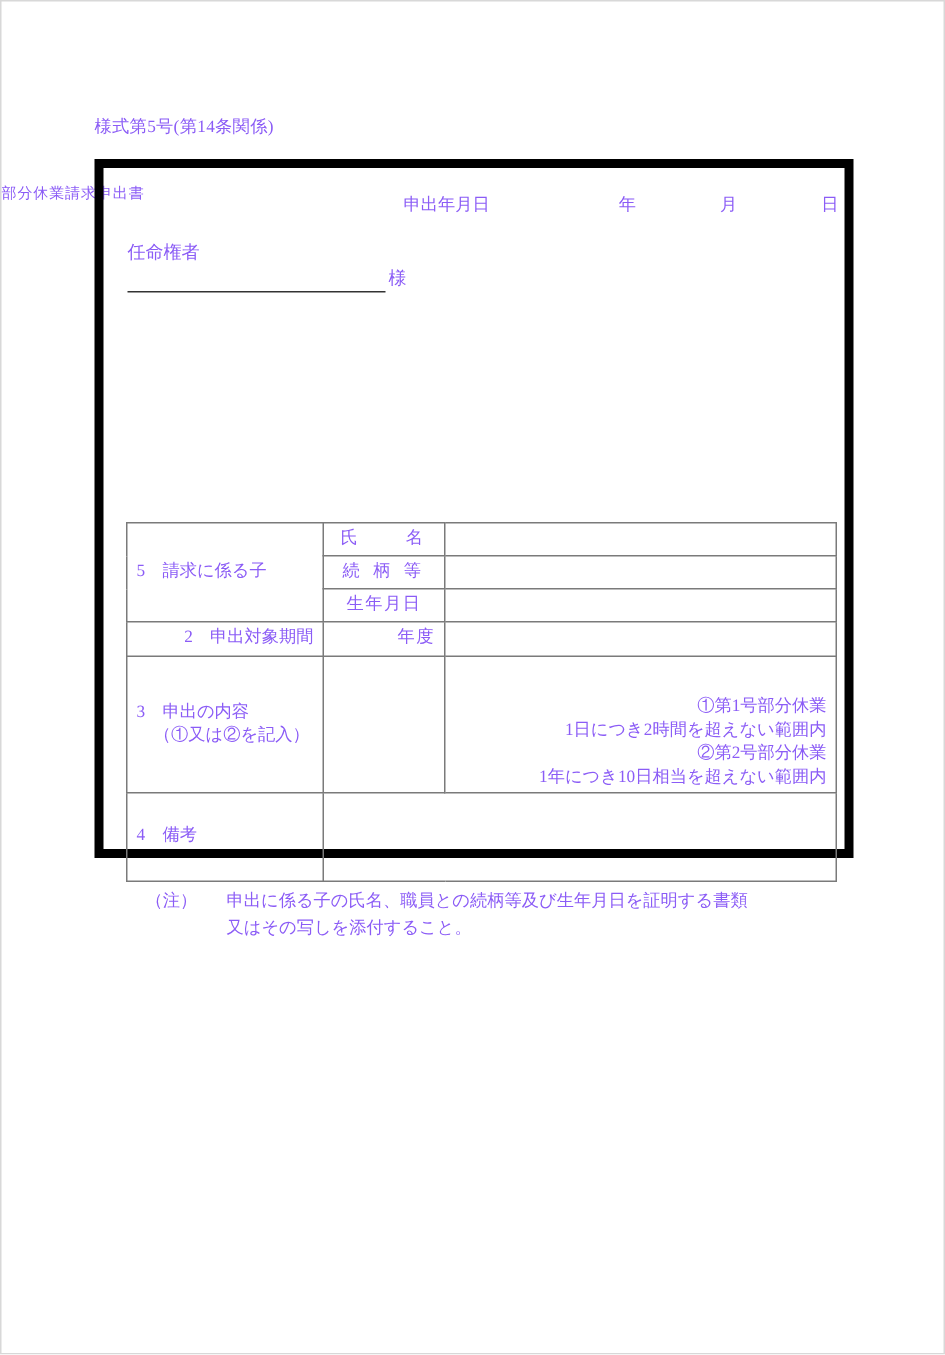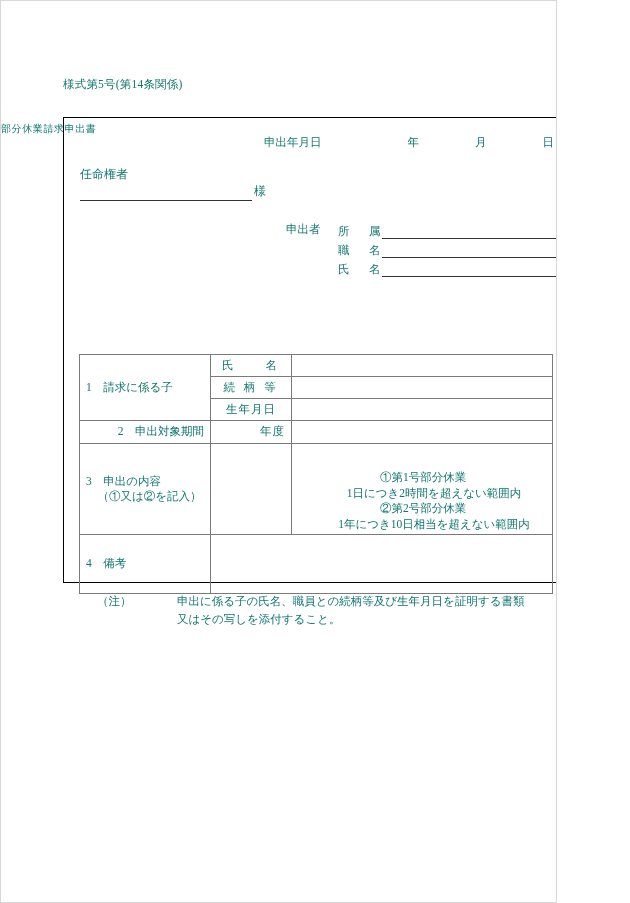--- a/index.html
+++ b/index.html
@@ -3,27 +3,27 @@
 <meta charset="utf-8">
 <title>部分休業請求申出書</title>
 <style>
   html, body {
     margin: 0;
     padding: 0;
     background: #ffffff;
   }
   .page {
     position: relative;
-    width: 557px;
+    width: 630px;
     height: 903px;
     background: #ffffff;
     border: 1px solid #d8d8d8;
     box-sizing: border-box;
     font-family: "Liberation Serif", "DejaVu Serif", serif;
-    color: #0f766e;
+    color: #8b5cf6;
     overflow: hidden;
   }
 
   
   .form-no {
     position: absolute;
     left: 62px;
     top: 76px;
     font-size: 11.5px;
     letter-spacing: 0.2px;
@@ -38,24 +38,24 @@
     top: 96px;
     font-size: 10px;
     letter-spacing: 0.6px;
     margin-top: 25px;
   }
 
   
   .frame {
     position: absolute;
     left: 62px;
-    top: 116px;
+    top: 105px;
     width: 506px;
     height: 466px;
-    border: 1px solid #000000;
+    border: 6px solid #000000;
     box-sizing: border-box;
   }
 
   
   .date-row {
     position: absolute;
     left: 200px;
     top: 17px;
     width: 300px;
     font-size: 11.5px;
@@ -165,21 +165,21 @@
   .r-content td { height: 82px; }
   .r-remarks td { height: 58px; }
 
   .nendo {
     text-align: center;
     letter-spacing: 1px;
   }
 
   .content-list {
     padding: 2px 0 2px 2px;
-    text-align: center;
+    text-align: right;
     margin-top: 24px;
   }
   .content-list .li-main {
     white-space: nowrap;
   }
   .content-list .li-sub {
     padding-left: 22px;
     white-space: nowrap;
   }
 
@@ -197,21 +197,21 @@
   }
   .note .note-mark {
     position: absolute;
     left: 0;
     top: 0;
     white-space: nowrap;
   }
   .note .note-body {
     margin-left: 54px;
   }
-  .note .note-body div { white-space: nowrap; margin-left: 26px; }
+  .note .note-body div { white-space: nowrap; }
 </style>
 </head>
 <body>
 
 <div class="page">
 
   <div class="form-no">様式第5号(第14条関係)</div>
 
   <div class="doc-title">部分休業請求申出書</div>
 
@@ -221,43 +221,26 @@
       <span class="label">申出年月日</span>
       <span class="y">年</span>
       <span class="m">月</span>
       <span class="d">日</span>
     </div>
 
     <div class="appointer">任命権者</div>
     <div class="appointer-line"></div>
     <div class="appointer-sama">様</div>
 
-    <div class="applicant">
-      <span class="head">申出者</span>
-      <div class="rows">
-        <div class="arow">
-          <span class="akey">所　属</span>
-          <span class="aline"></span>
-        </div>
-        <div class="arow">
-          <span class="akey">職　名</span>
-          <span class="aline"></span>
-        </div>
-        <div class="arow">
-          <span class="akey">氏　名</span>
-          <span class="aline"></span>
-        </div>
-      </div>
-    </div>
 
 
     <table class="main">
       <tbody>
         <tr class="r1">
-          <td class="col-label cell-label" rowspan="3">1　請求に係る子</td>
+          <td class="col-label cell-label" rowspan="3">5　請求に係る子</td>
           <td class="col-sub cell-sub">氏　　名</td>
           <td></td>
         </tr>
         <tr class="r2">
           <td class="col-sub cell-sub">続 柄 等</td>
           <td></td>
         </tr>
         <tr class="r3">
           <td class="col-sub cell-sub tight">生年月日</td>
           <td></td>

